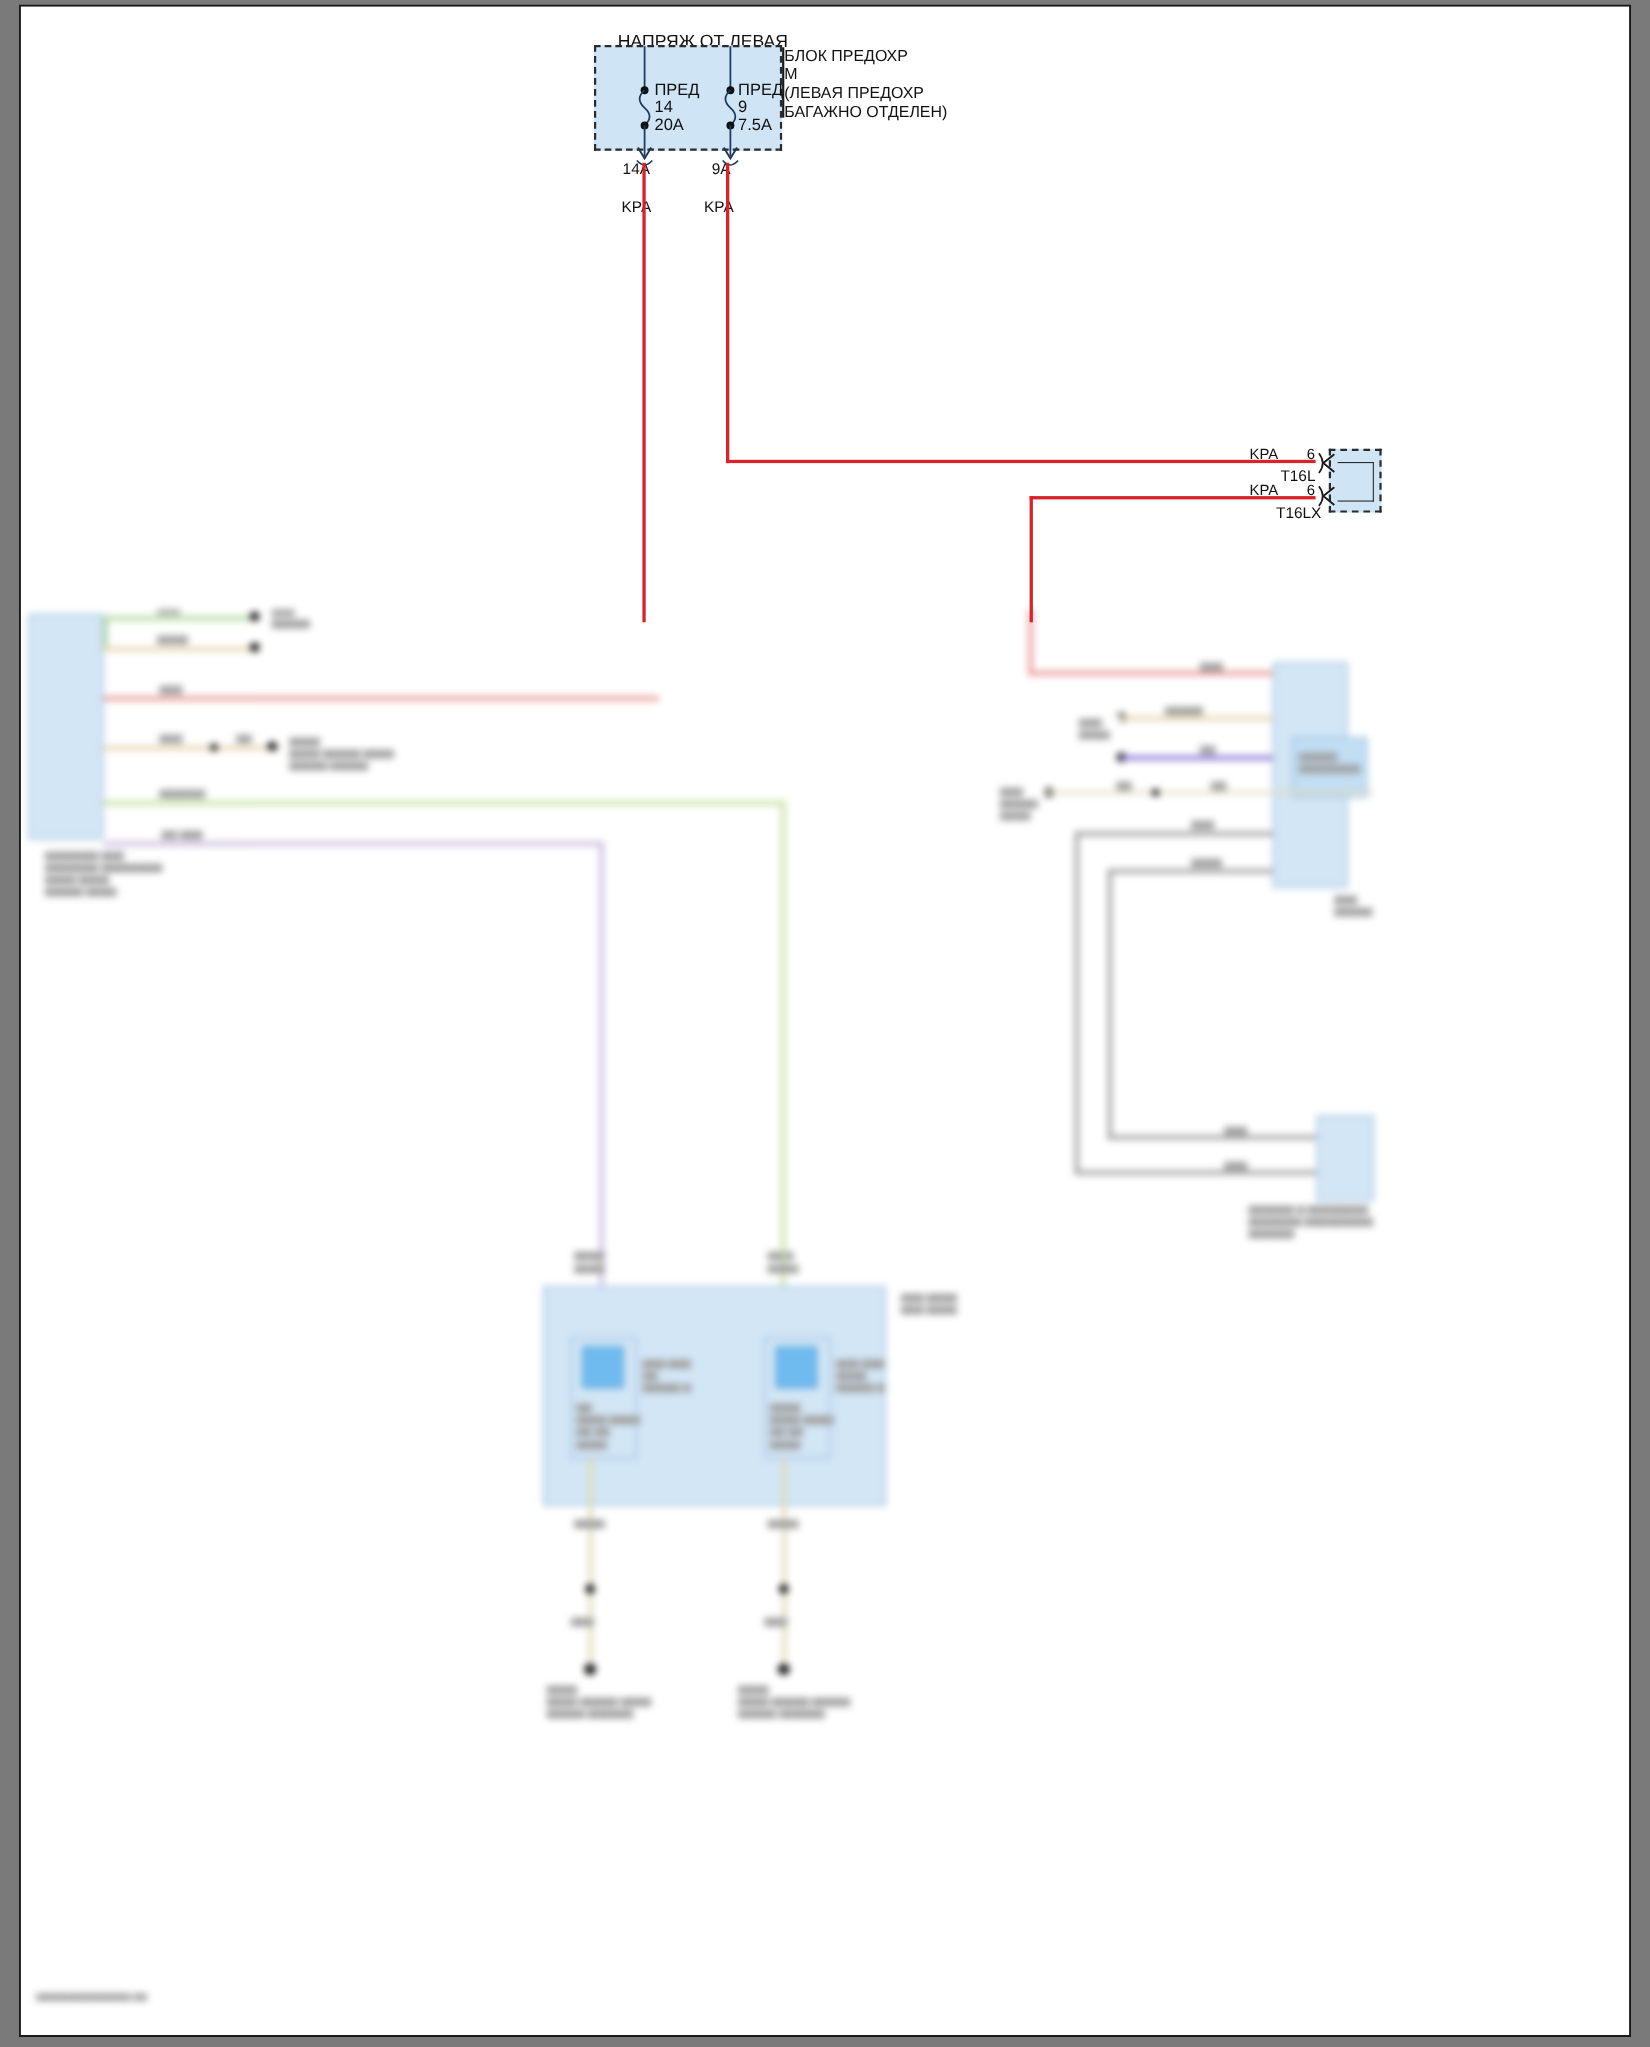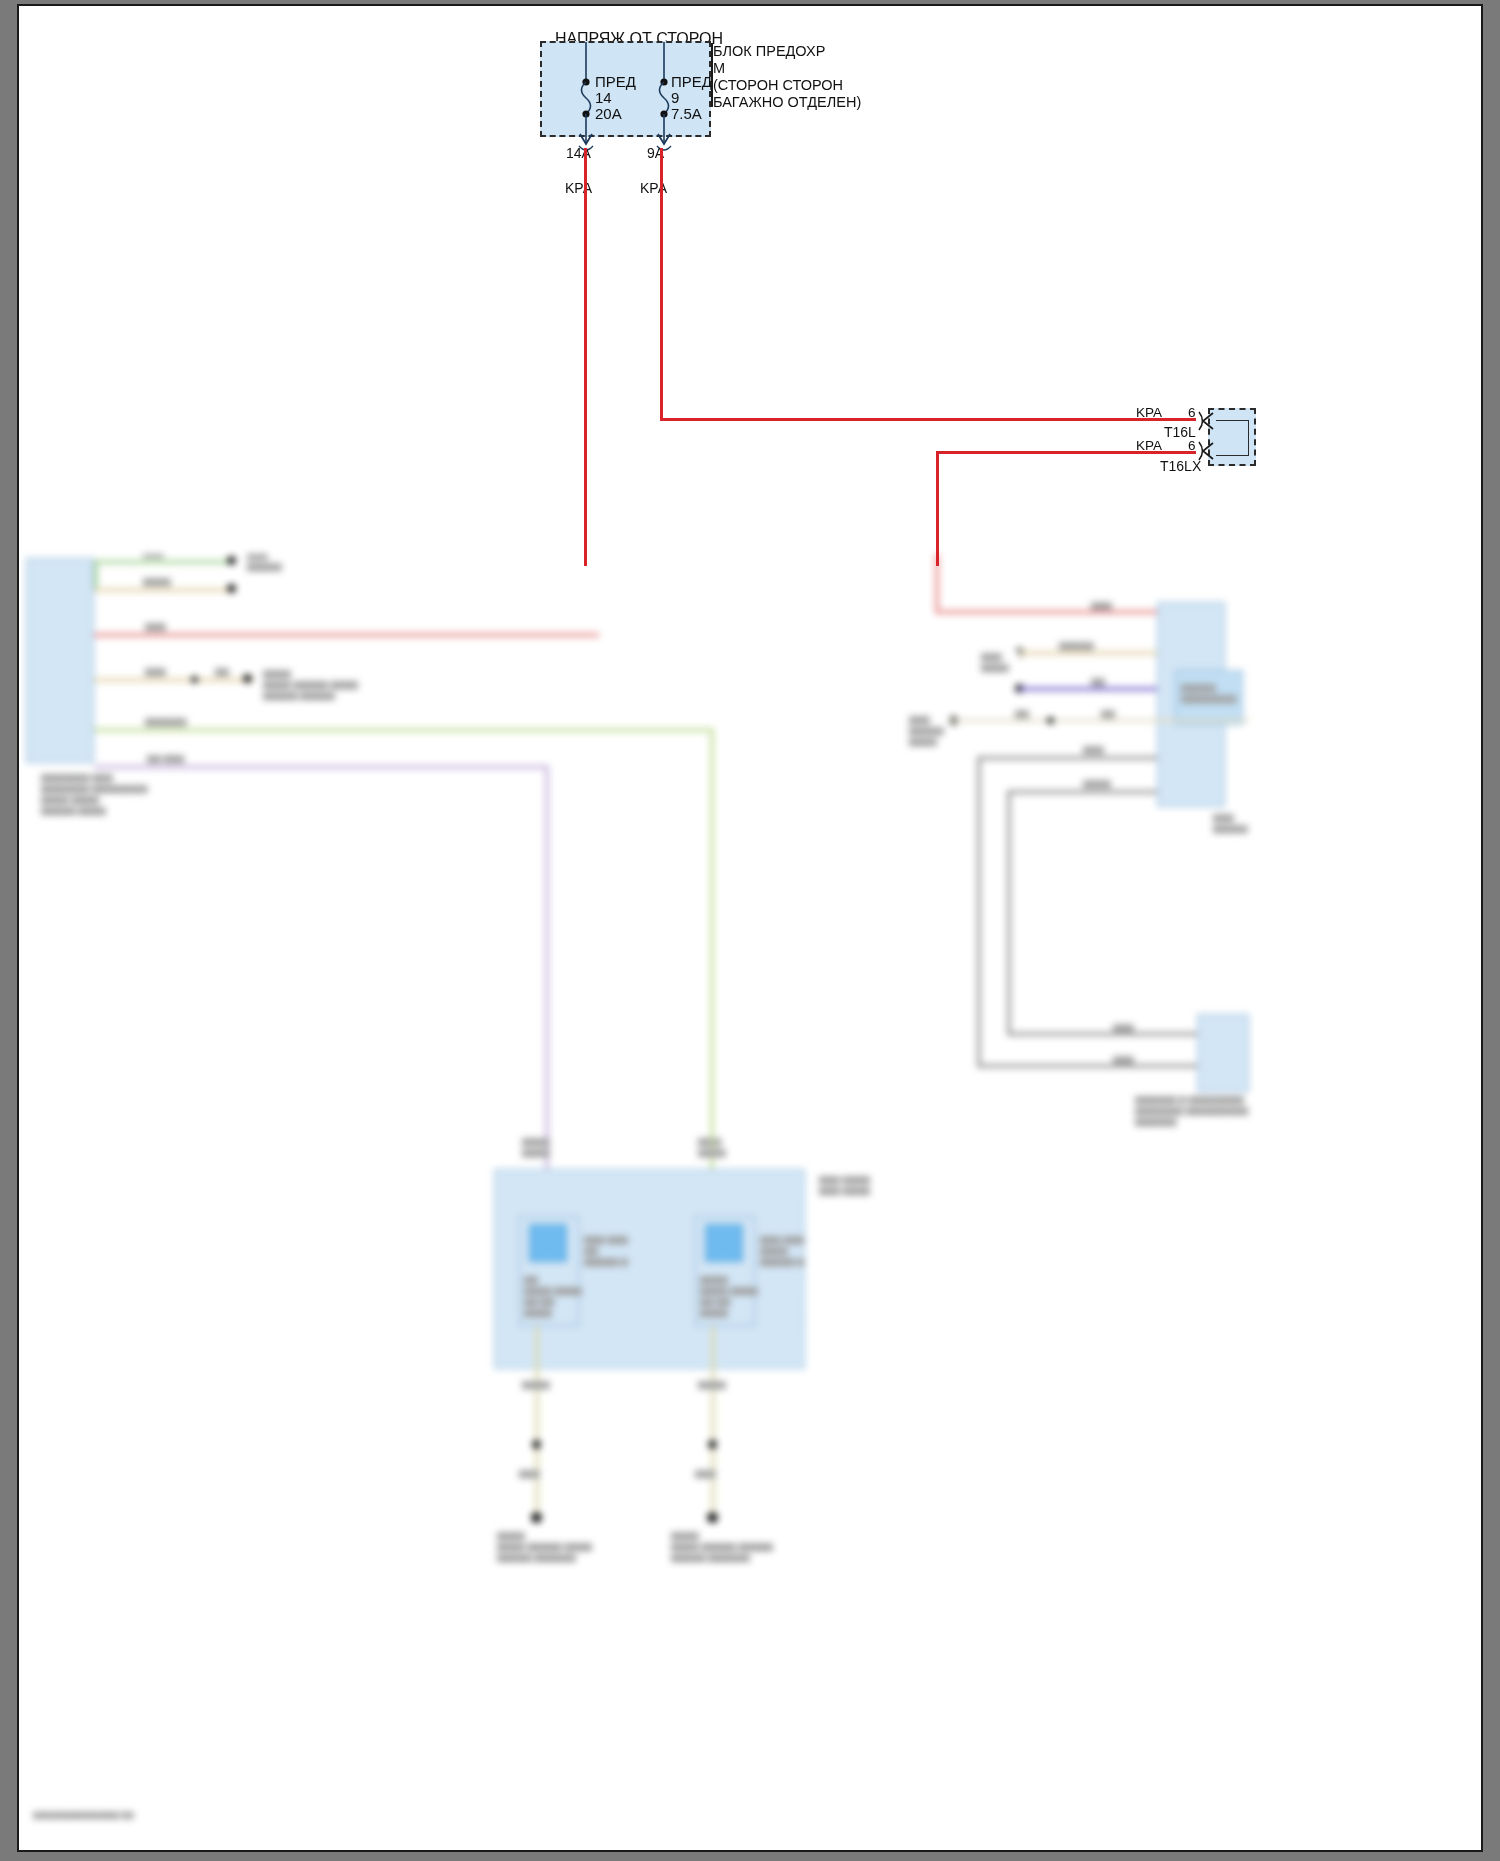--- a/index.html
+++ b/index.html
@@ -164,27 +164,27 @@
 ▆▆▆▆▆▆▆ ▆▆▆▆▆▆▆▆▆
 ▆▆▆▆▆▆</div>
 
     <div class="txt" style="left:14px;top:1804px;font-size:8px;color:#9a9a9a;">▆▆▆▆▆▆▆▆▆▆▆▆▆▆ ▆▆</div>
 
    </div>
   </div>
 
   <div id="sharp">
 
-    <div class="txt tc" style="left:500px;top:23px;width:240px;font-size:16px;">НАПРЯЖ ОТ СТОРОН</div>
+    <div class="txt tc" style="left:500px;top:23px;width:240px;font-size:16px;">НАПРЯЖ ОТ ЛЕВАЯ</div>
 
     <div class="box dash" style="left:521px;top:35px;width:171px;height:96px;"></div>
 
     <div class="txt" style="left:694px;top:37px;font-size:14.5px;">БЛОК ПРЕДОХР</div>
     <div class="txt" style="left:694px;top:54px;font-size:14.5px;">М</div>
-    <div class="txt" style="left:694px;top:71px;font-size:14.5px;">(СТОРОН СТОРОН</div>
+    <div class="txt" style="left:694px;top:71px;font-size:14.5px;">(ЛЕВАЯ ПРЕДОХР</div>
     <div class="txt" style="left:694px;top:88px;font-size:14.5px;">БАГАЖНО ОТДЕЛЕН)</div>
 
     <div class="w" style="left:692px;top:37px;width:2px;height:64px;background:#1a1a1a;"></div>
 
     <svg style="position:absolute;left:540px;top:36px;width:60px;height:110px;overflow:visible;">
       <line x1="27" y1="0" x2="27" y2="40" stroke="#1b3a5c" stroke-width="1.6"></line>
       <circle cx="27" cy="40" r="3.6" fill="#111"></circle>
       <path d="M27 40 q-9 8 0 16 q9 8 0 16" fill="none" stroke="#1b3a5c" stroke-width="1.6"></path>
       <circle cx="27" cy="72" r="3.6" fill="#111"></circle>
       <line x1="27" y1="72" x2="27" y2="100" stroke="#1b3a5c" stroke-width="1.6"></line>

